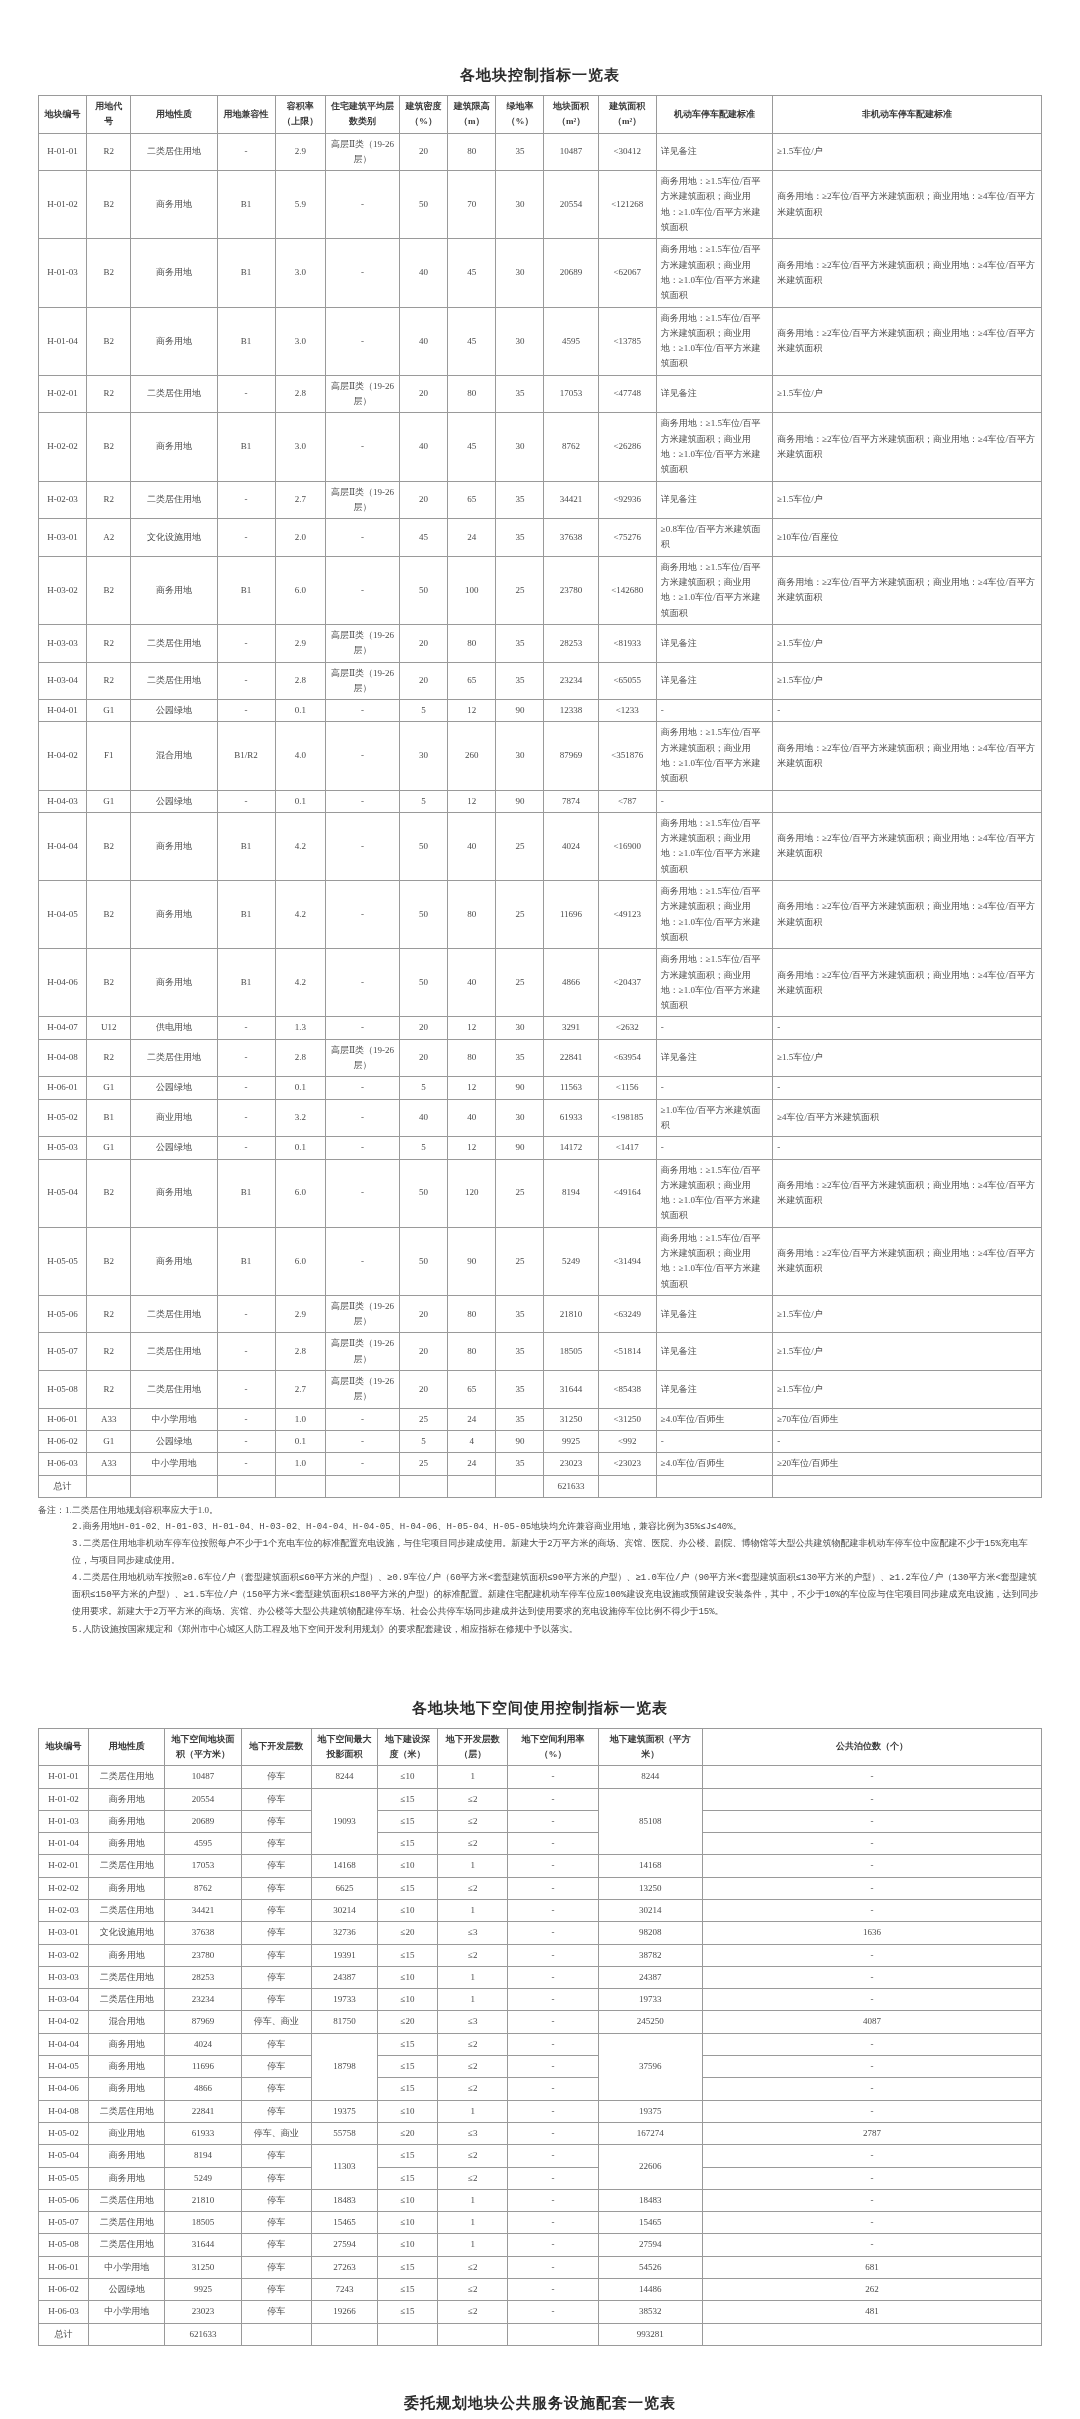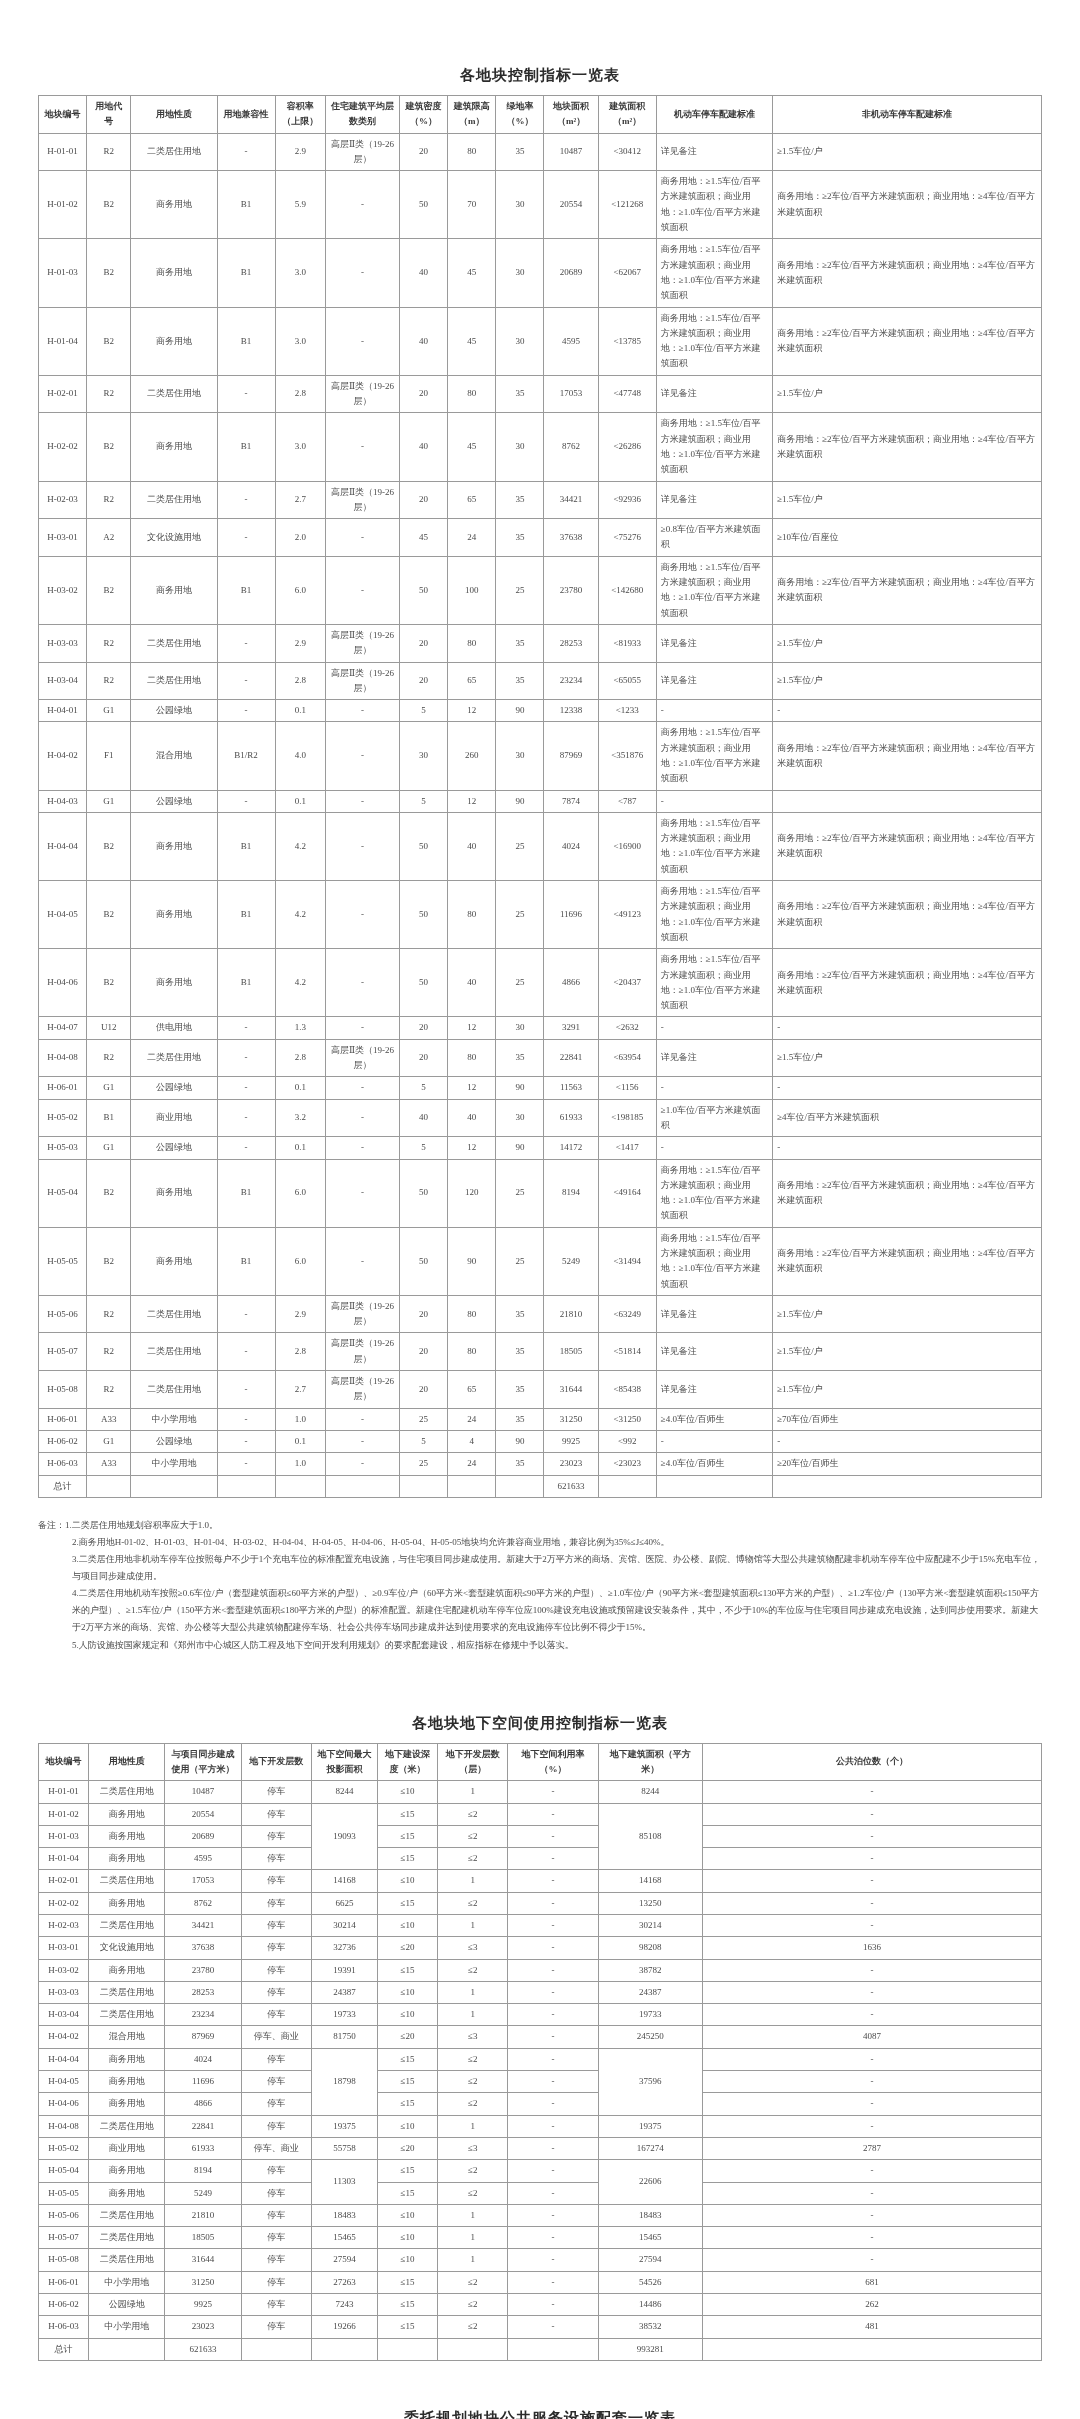--- a/index.html
+++ b/index.html
@@ -22,23 +22,23 @@
     border:1px solid #9a9a9a;
     padding:3px 4px;
     text-align:center;
     vertical-align:middle;
     line-height:1.7;
     word-break:break-all;
     overflow-wrap:break-word;
   }
   th{font-weight:bold;color:#3a3a3a;background:#ffffff;}
   td.left{text-align:left;}
-  .notes{margin-top:19px;font-size:9px;color:#4a4a4a;line-height:1.9;}
+  .notes{margin-top:4px;font-size:9px;color:#4a4a4a;line-height:1.9;}
   .notes p{margin:0;}
-  .notes p + p{padding-left:34px;}
+  .notes p + p{padding-left:34px;font-family:Liberation Mono, monospace;}
   .gap-lg{height:52px;}
   .gap-md{height:40px;}
 </style>
 </head>
 <body>
 
 <div class="page">
 
   <h2 class="tbl-title">各地块控制指标一览表</h2>
   <table id="table1">
@@ -564,21 +564,21 @@
         <col style="width:6.0%">
         <col style="width:7.0%">
         <col style="width:9.0%">
       <col style="width:10.4%">
         <col style="width:33.8%">
     </colgroup>
     <thead>
         <tr>
           <th>地块编号</th>
           <th>用地性质</th>
-          <th>与项目同步建成使用（平方米）</th>
+          <th>地下空间地块面积（平方米）</th>
           <th>地下开发层数</th>
           <th>地下空间最大投影面积</th>
           <th>地下建设深度（米）</th>
           <th>地下开发层数（层）</th>
           <th>地下空间利用率（%）</th>
           <th>地下建筑面积（平方米）</th>
           <th>公共泊位数（个）</th>
         </tr>
       </thead>
     <tbody>

